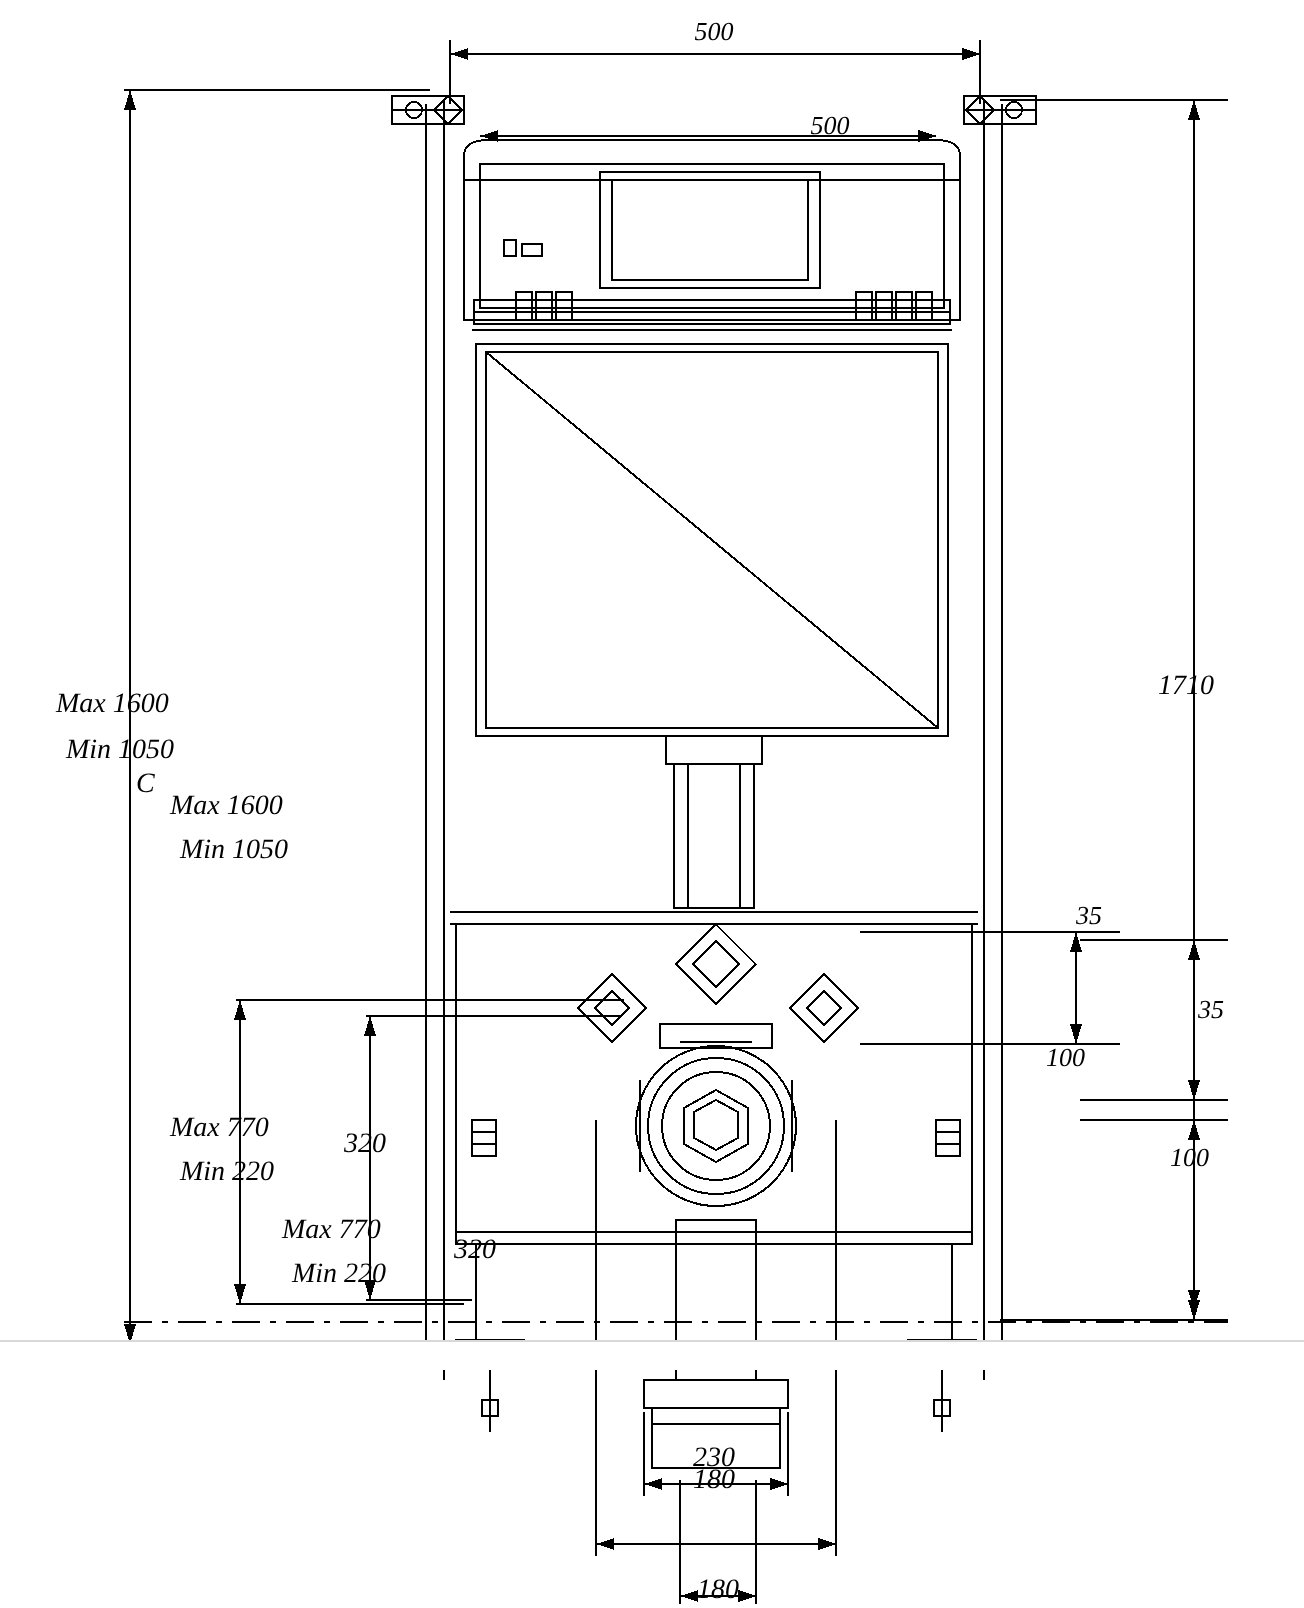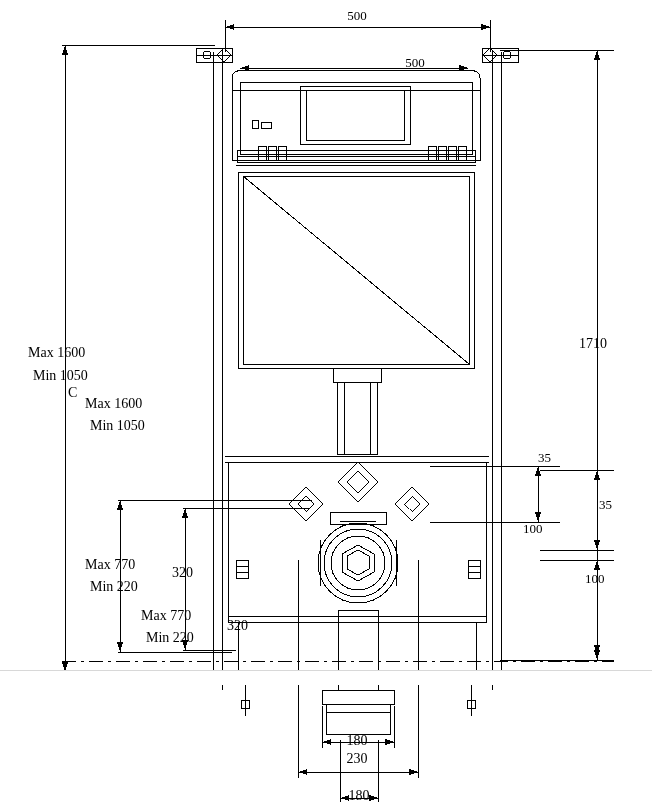--- a/index.html
+++ b/index.html
@@ -1,18 +1,18 @@
 <!DOCTYPE html>
 <html><head>
 <meta charset="utf-8">
 <style>
   html,body{margin:0;padding:0;background:#ffffff;}
   body{width:652px;height:804px;position:relative;overflow:hidden;
        font-family:"Liberation Serif", serif; color:#000;}
-  #stage{position:absolute;left:0;top:0;width:652px;height:685px;}
+  #stage{position:absolute;left:0;top:0;width:652px;height:685px;font-style:italic;}
   .lbl{position:absolute;font-size:13px;line-height:15px;white-space:nowrap;}
   .lbl.big{font-size:14px;}
   .ctr{transform:translateX(-50%);}
   svg{position:absolute;left:0;top:0;overflow:visible;}
   .footer{position:absolute;left:0;bottom:0;width:652px;height:14px;background:#fff;border-top:1px solid #d8d8d8;}
 </style>
 </head>
 <body>
 
 <div id="stage">
@@ -206,17 +206,17 @@
   <div class="lbl big" style="left:227px; top:618px;">320</div>
 
   <div class="lbl big" style="left:579px; top:336px;">1710</div>
 
   <div class="lbl" style="left:538px; top:450px;">35</div>
   <div class="lbl" style="left:599px; top:497px;">35</div>
   <div class="lbl" style="left:523px; top:521px;">100</div>
   <div class="lbl" style="left:585px; top:571px;">100</div>
 
   <div class="lbl ctr big" style="left:357px; top:733px;">180</div>
-  <div class="lbl ctr big" style="left:357px; top:751px;text-align:right;">230</div>
+  <div class="lbl ctr big" style="left:357px; top:722px;text-align:right;">230</div>
   <div class="lbl ctr big" style="left:359px; top:788px;">180</div>
 
   <div class="footer"></div>
 </div>
 
 </body></html>

